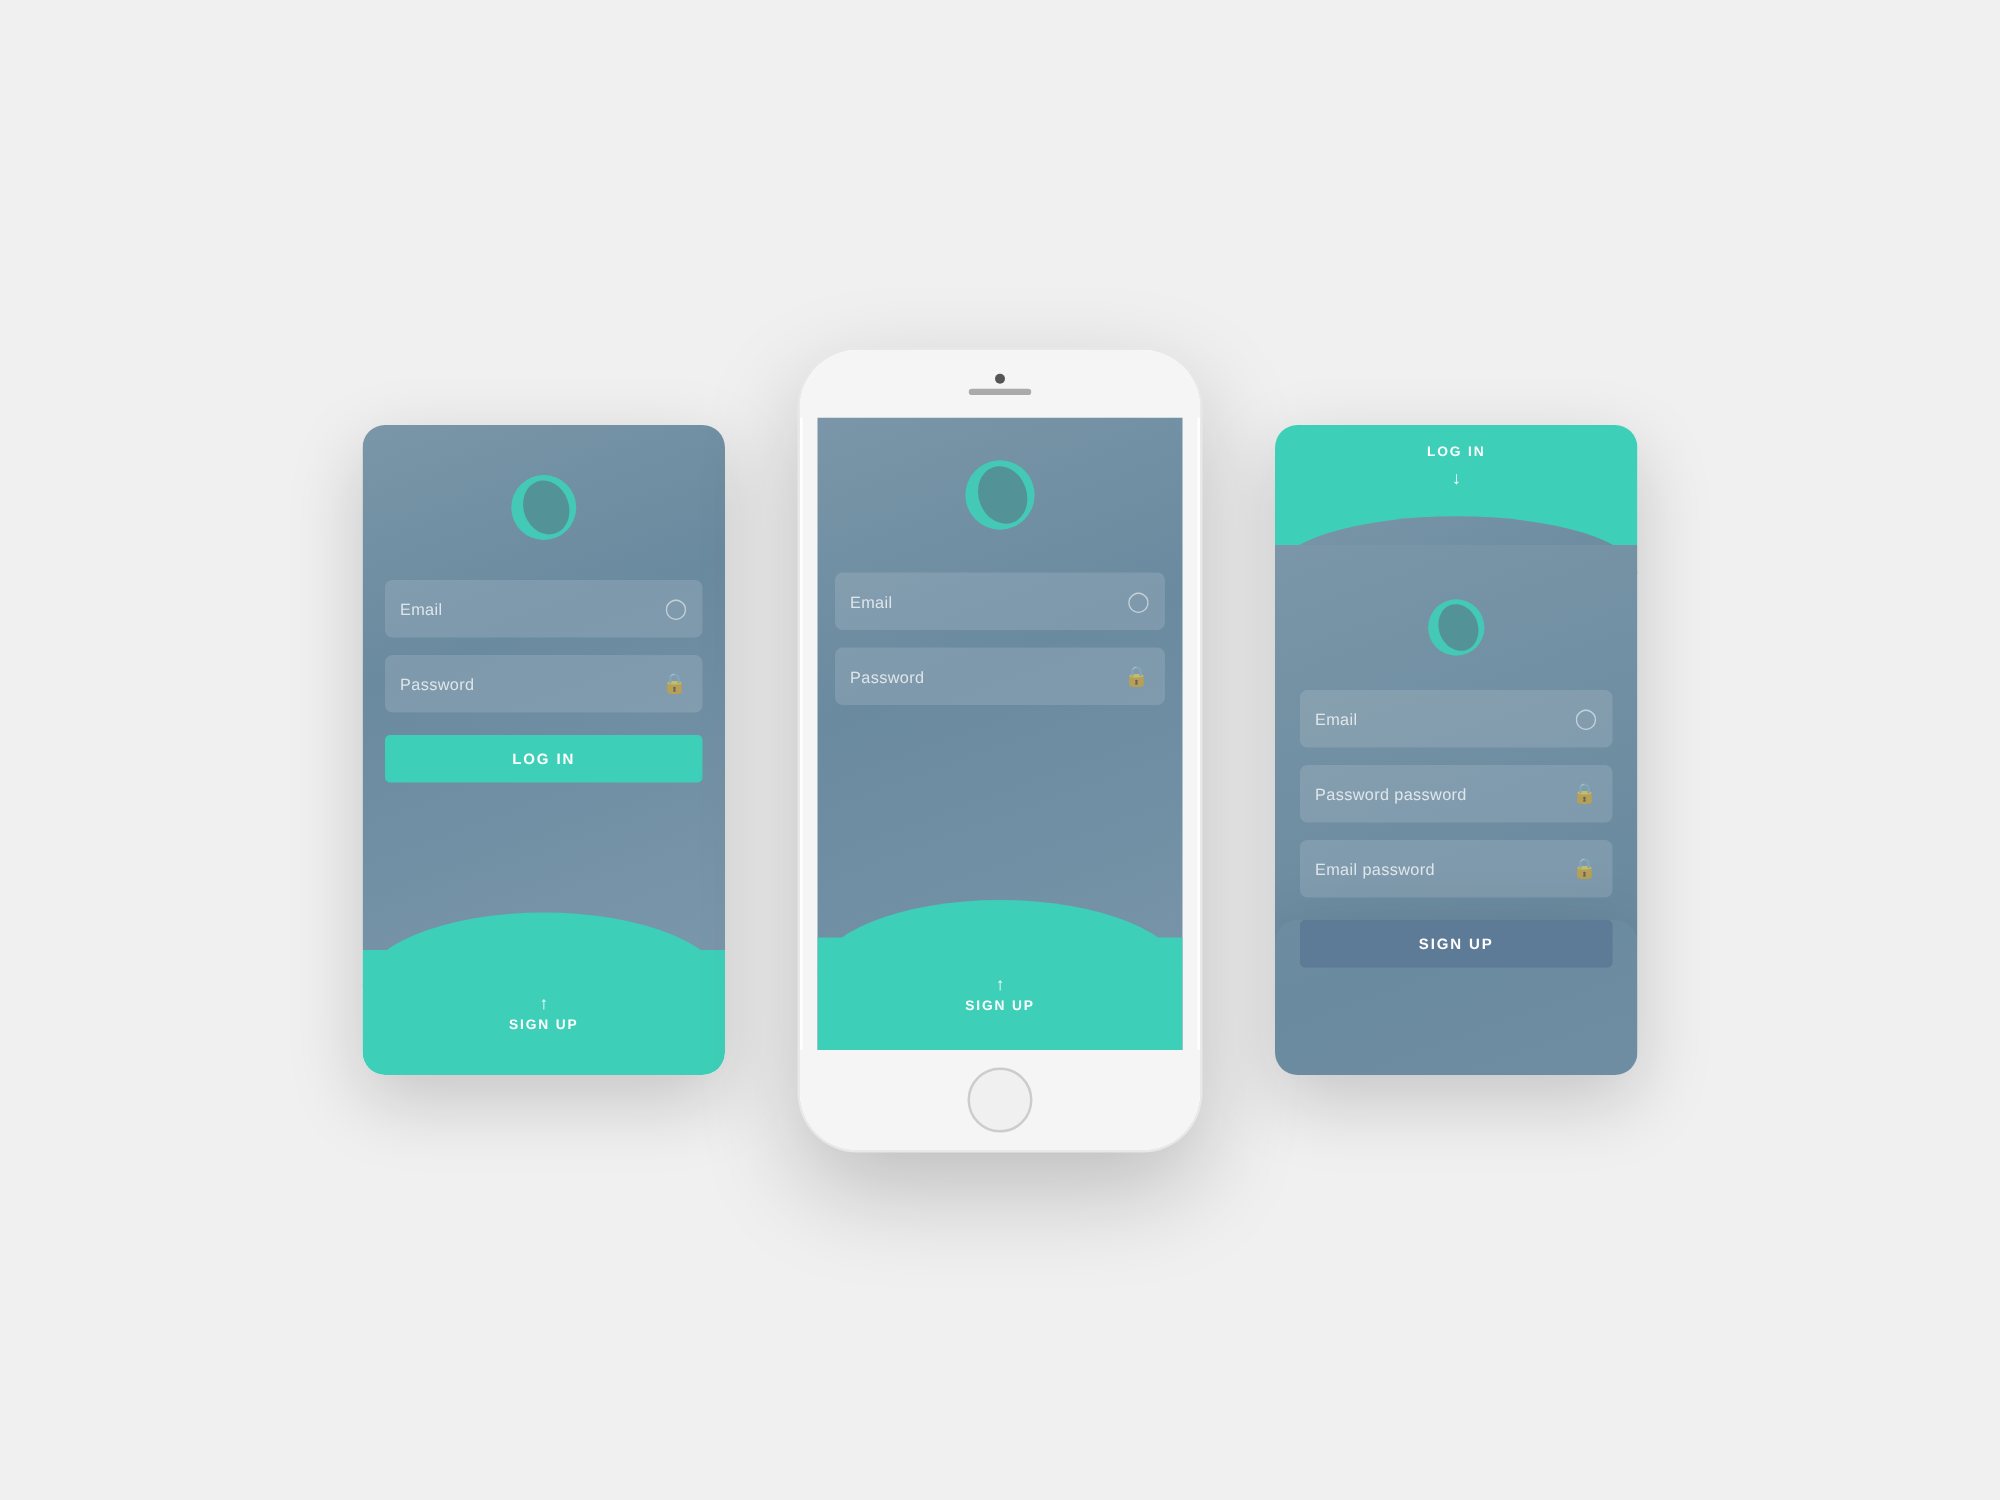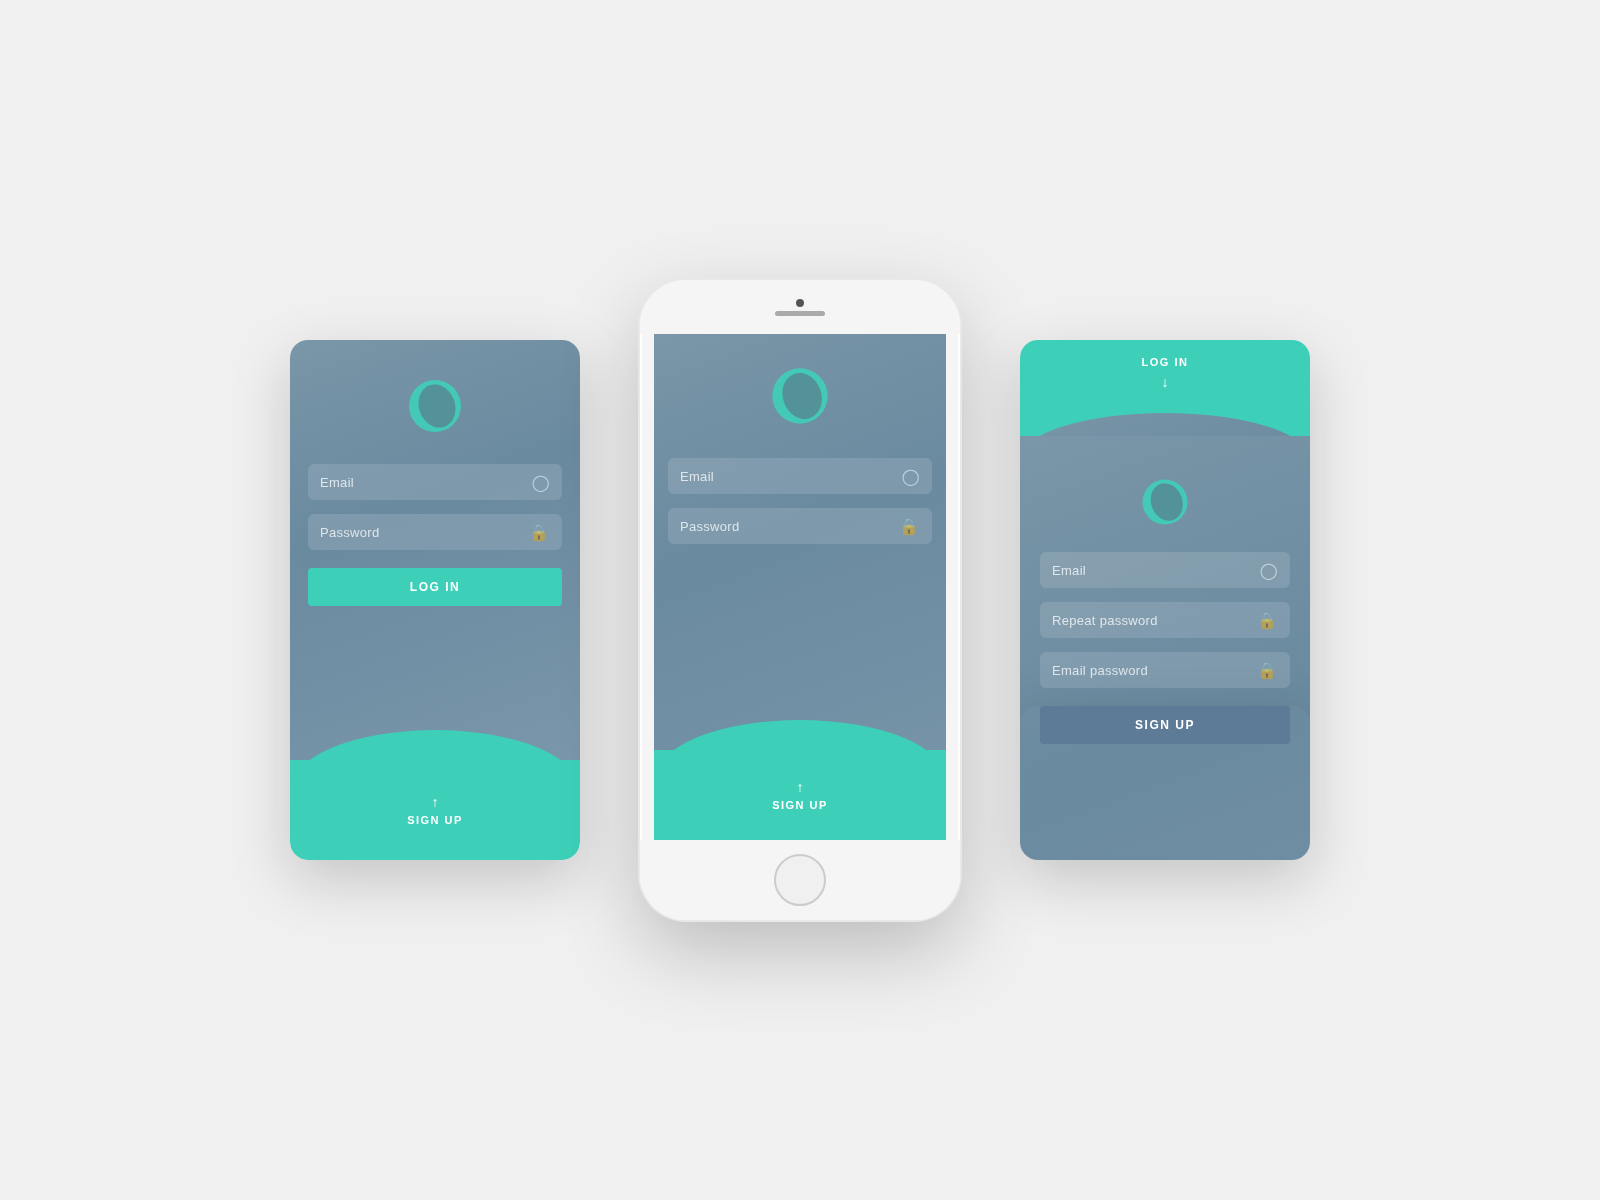--- a/index.html
+++ b/index.html
@@ -75,21 +75,21 @@
       display: flex;
       flex-direction: column;
       gap: 14px;
       margin-bottom: 18px;
     }
 
     .input-row {
       background: rgba(255,255,255,0.13);
       border: none;
       border-radius: 6px;
-      height: 36px;
+      height: 46px;
       display: flex;
       align-items: center;
       padding: 0 12px;
       color: rgba(255,255,255,0.85);
       font-size: 13px;
       letter-spacing: 0.3px;
     }
 
     .input-row span.label {
       flex: 1;
@@ -408,21 +408,21 @@
         <ellipse cx="32" cy="30" rx="18" ry="22" fill="#5a7a8a" opacity="0.7" transform="rotate(-20 32 30)"></ellipse>
       </svg>
     </div>
 
     <div class="field-group" style="position:relative;z-index:1;">
       <div class="input-row">
         <span class="label">Email</span>
         <span class="icon">◯</span>
       </div>
       <div class="input-row">
-        <span class="label">Repeat password</span>
+        <span class="label">Password password</span>
         <span class="icon">🔒</span>
       </div>
       <div class="input-row">
         <span class="label">Email password</span>
         <span class="icon">🔒</span>
       </div>
     </div>
 
     <div class="right-card signup-btn-wrap" style="padding:0 20px;width:100%;position:relative;z-index:1;">
       <button class="signup-btn" style="width:100%;background:#5d7a96;color:white;border:none;border-radius:4px;height:38px;font-size:12px;font-weight:700;letter-spacing:1.5px;cursor:pointer;text-transform:uppercase;">SIGN UP</button>

